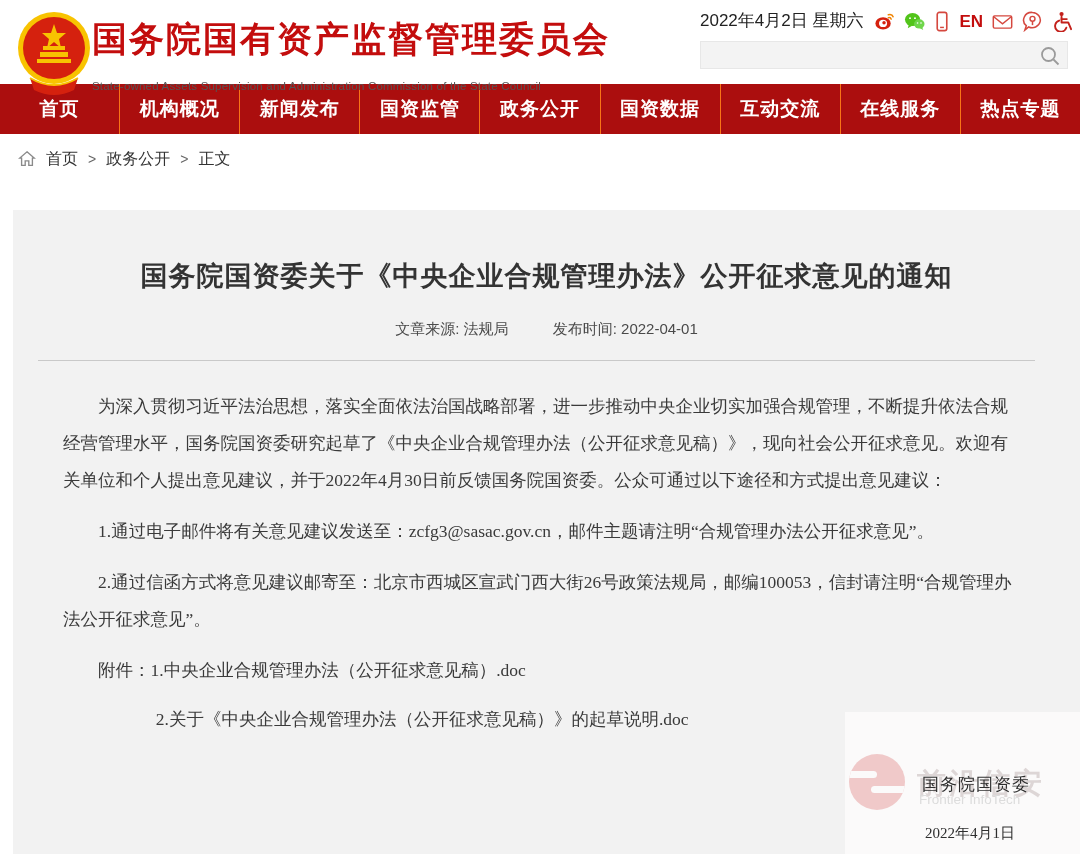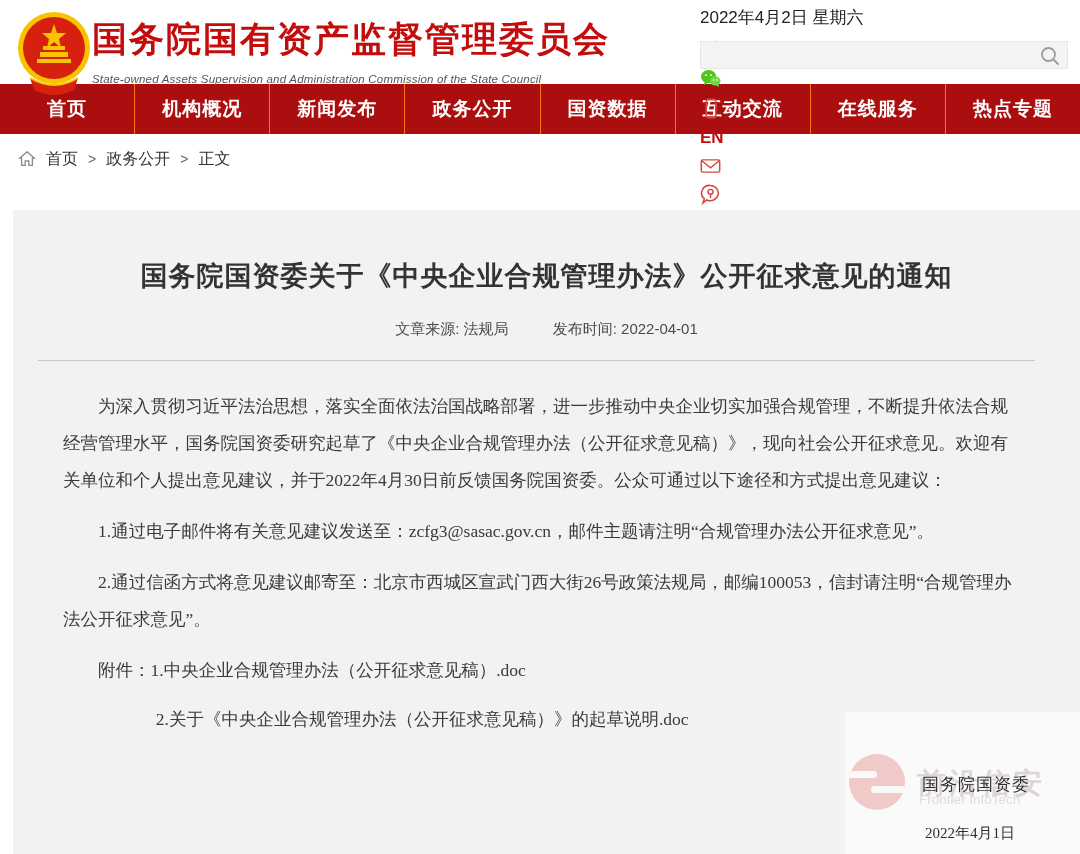--- a/index.html
+++ b/index.html
@@ -4,23 +4,23 @@
 <style>
   * { margin:0; padding:0; box-sizing:border-box; }
   html,body { background:#fff; }
   body { font-family:"Liberation Sans", sans-serif; width:1080px; height:854px; overflow:hidden; position:relative; }
 
   
   .header { position:relative; width:1080px; height:84px; background:#fff; }
   .emblem { position:absolute; left:16px; top:8px; width:76px; height:90px; }
   .site-titles { position:absolute; left:92px; top:16px; }
   .site-title-cn { font-size:35px; font-weight:bold; color:#c30d0d; letter-spacing:2px; font-family:"Liberation Sans", sans-serif; }
-  .site-title-en { font-size:11.5px; color:#555; margin-top:10px; letter-spacing:0.2px;font-style:italic; }
+  .site-title-en { font-size:11.5px; color:#555; margin-top:17px; letter-spacing:0.2px; }
   .header-right { position:absolute; right:10px; top:6px; width:370px; }
-  .topbar { display:flex; align-items:flex-start; justify-content:flex-start; gap:9px; height:26px;flex-direction:column; }
+  .topbar { display:flex; align-items:flex-end; justify-content:flex-start; gap:9px; height:26px; }
   .top-date { font-size:17px; color:#222; white-space:nowrap; margin-right:2px; }
   .top-icon { width:21px; height:21px; display:inline-flex; align-items:center; justify-content:center; cursor:pointer; }
   .lang-en { color:#c30d0d; font-weight:bold; font-size:17px; cursor:pointer; }
   .searchbox { margin-top:9px; width:368px; height:28px; background:#f3f3f3; border:1px solid #e7e7e7; position:relative; }
   .searchbox input { position:absolute; left:6px; top:0; width:330px; height:26px; border:none; background:transparent; outline:none; font-size:13px; color:#333; }
   .search-btn { position:absolute; right:6px; top:3px; width:22px; height:22px; cursor:pointer; }
 
   
   .nav { width:1080px; height:50px; background:#ab0e0e; display:flex; }
   .nav-item { flex:1 1 0; display:flex; align-items:center; justify-content:center; color:#fff; font-size:19px; font-weight:bold; cursor:pointer; border-left:1px solid #f97316; letter-spacing:1px; }
@@ -134,20 +134,21 @@
         </svg>
       </span>
     </div>
   </div>
 </div>
 
 <div class="nav">
   <div class="nav-item">首页</div>
   <div class="nav-item">机构概况</div>
   <div class="nav-item">新闻发布</div>
+  <div class="nav-item">国资监管</div>
   <div class="nav-item">政务公开</div>
   <div class="nav-item">国资数据</div>
   <div class="nav-item">互动交流</div>
   <div class="nav-item">在线服务</div>
   <div class="nav-item">热点专题</div>
 </div>
 
 <div class="breadcrumb">
   <svg width="18" height="18" viewBox="0 0 20 20">
     <path d="M10 2 L18 9 H16 V17 H12 V12 H8 V17 H4 V9 H2 Z" fill="none" stroke="#8a8a8a" stroke-width="1.5"></path>

